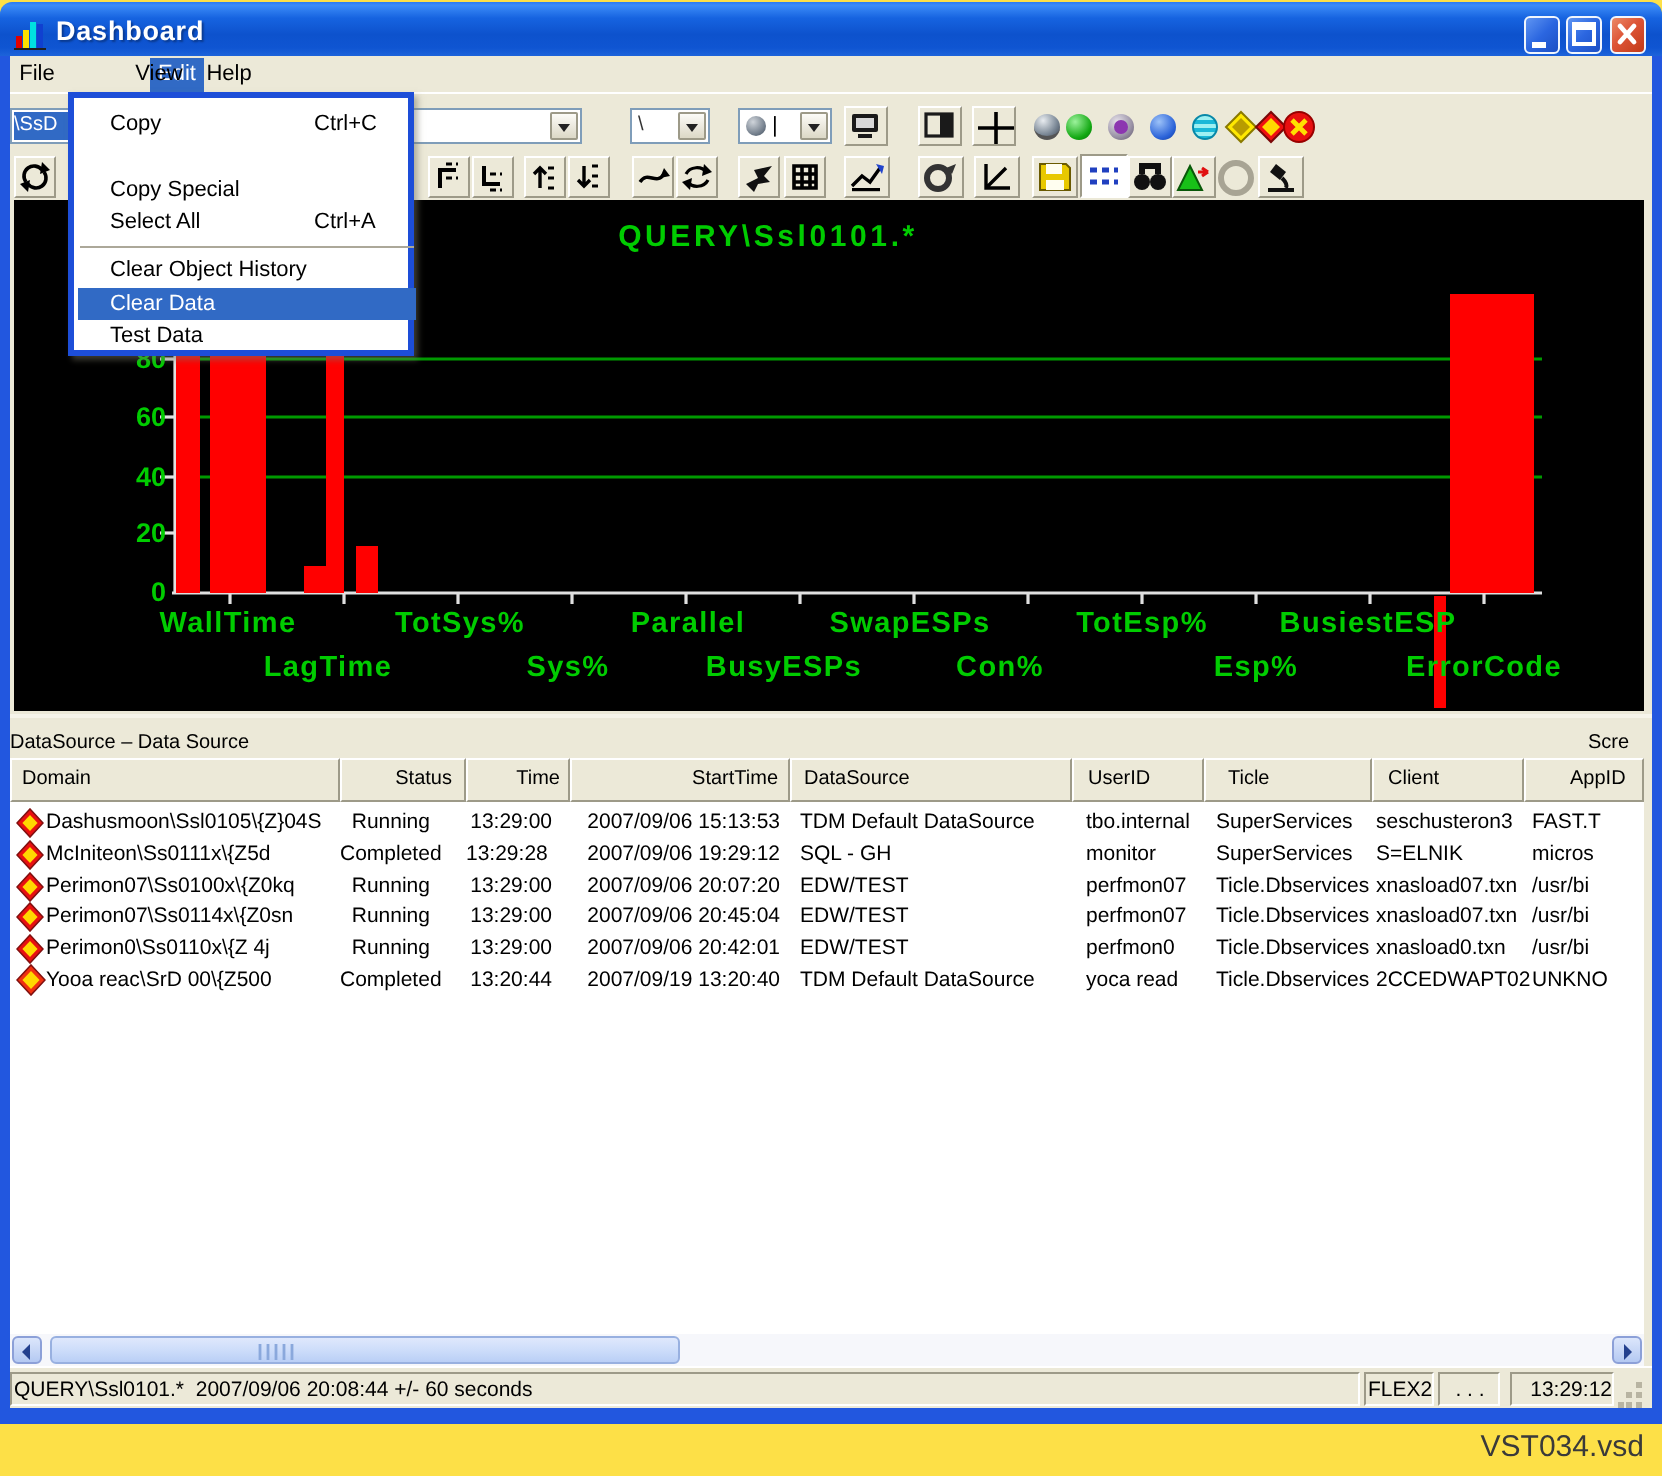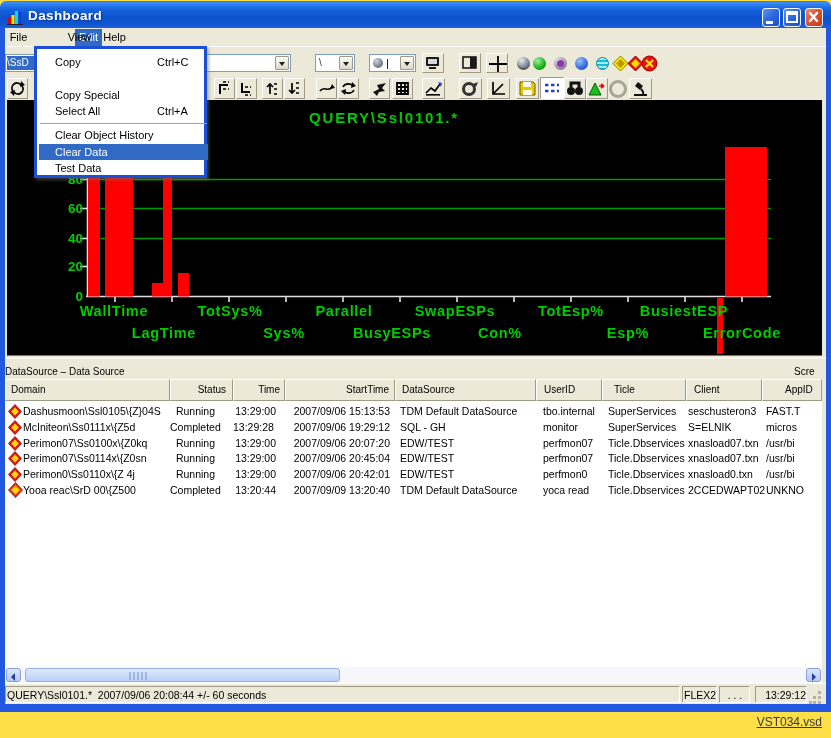--- a/index.html
+++ b/index.html
@@ -54,21 +54,21 @@
 .trow span { position:absolute; top:1px; white-space:nowrap; }
 .dmnd { position:absolute; left:3px; top:0px; }
 
 
 #hscroll { position:absolute; left:0; top:639px; width:817px; height:16px; background:#f6f7fb; }
 
 
 #statusbar { position:absolute; left:0; top:655px; width:821px; height:21px; background:#ece9d8; border-top:1px solid #fff; font-size:10.5px; color:#000; }
 .scell { position:absolute; top:2px; height:17px; line-height:16px; border:1px solid; border-color:#9d9a88 #fff #fff #9d9a88; padding-left:1px; }
 
-#caption { position:absolute; left:700px; top:715px; width:122px; text-align:right; font-size:12px; color:#3a3a3a;text-decoration:underline; }
+#caption { position:absolute; left:700px; top:715px; width:122px; text-align:right; font-size:15px; color:#3a3a3a; }
 </style>
 </head>
 <body>
 <div id="stage">
   <div id="win">
     <div id="titlebar">
       <svg class="abs" style="left:7px;top:9px" width="16" height="15" viewBox="0 0 16 15">
         <rect x="1" y="8" width="3" height="6" fill="#e00000"></rect>
         <rect x="4.5" y="5" width="3" height="9" fill="#ffe000"></rect>
         <rect x="8" y="1" width="3" height="13" fill="#00e0e0"></rect>
@@ -420,21 +420,21 @@
           <span style="left:761px">/usr/bi</span>
         </div>
         <div class="trow" style="top:82px">
           <svg class="dmnd" width="15" height="16" style="top:-1px">
               <polygon points="7.5,0.5 14.5,8 7.5,15.5 0.5,8" fill="#f03010" stroke="#801010" stroke-width="0.8"></polygon>
               <polygon points="7.5,3.5 11.8,8 7.5,12.5 3.2,8" fill="#ffd800"></polygon>
             </svg>
           <span style="left:18px">Yooa reac\SrD 00\{Z500</span>
           <span style="left:165px;width:45px;text-align:right">Completed</span>
           <span style="left:228px;width:43px;text-align:right">13:20:44</span>
-          <span style="left:280px;width:105px;text-align:right">2007/09/09 13:20:40</span>
+          <span style="left:280px;width:105px;text-align:right">2007/09/19 13:20:40</span>
           <span style="left:395px">TDM Default DataSource</span>
           <span style="left:538px">yoca read</span>
           <span style="left:603px">Ticle.Dbservices</span>
           <span style="left:683px">2CCEDWAPT02</span>
           <span style="left:761px">UNKNO</span>
         </div>
       </div>
       <div id="hscroll">
         <div class="abs" style="left:1px;top:1px;width:15px;height:14px;border-radius:3px;background:linear-gradient(180deg,#dce6fb,#b4c9f2);border:1px solid #8ca0d8">
           <svg width="13" height="12">

